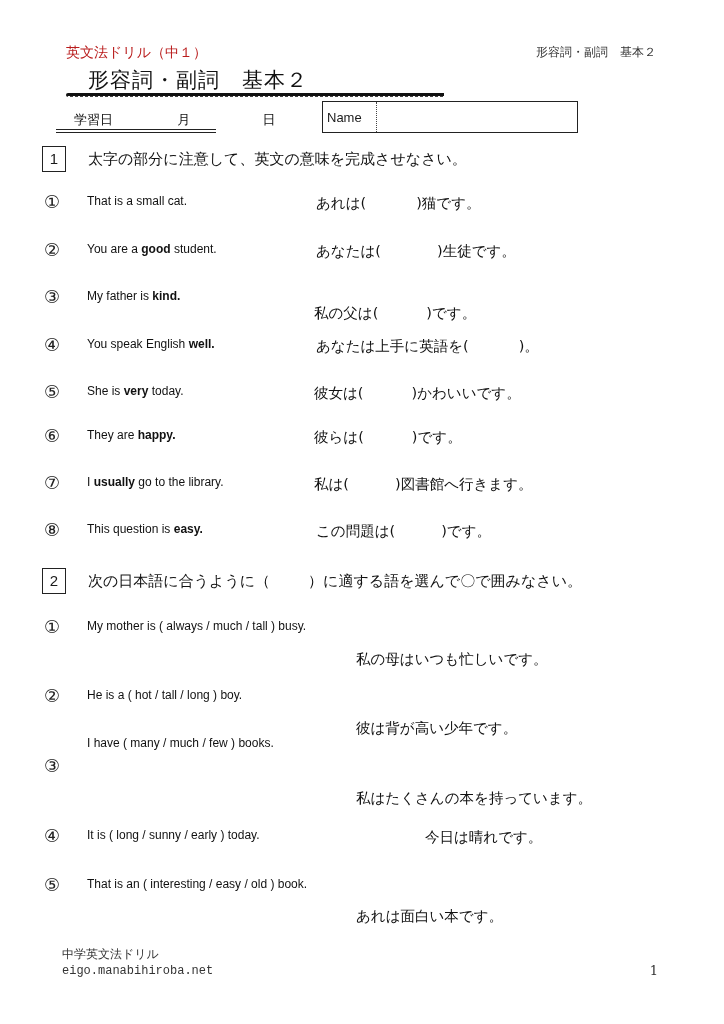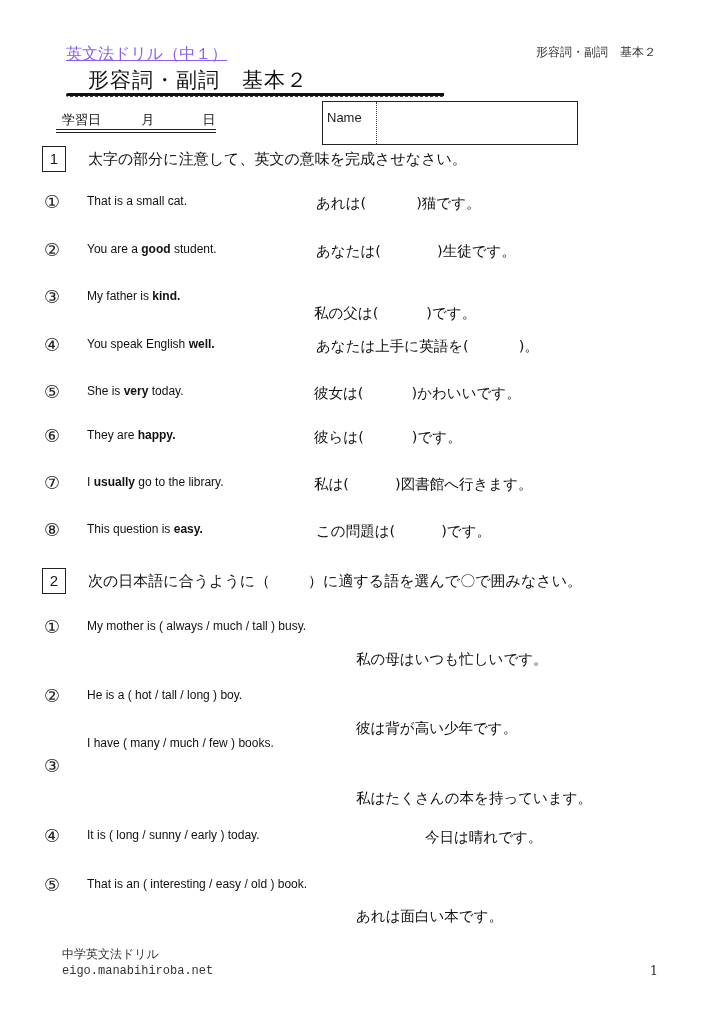--- a/index.html
+++ b/index.html
@@ -2,33 +2,33 @@
 <html><head>
   <meta charset="utf-8">
   <style>
     * { margin: 0; padding: 0; box-sizing: border-box; }
     html, body { width: 724px; height: 1024px; background: #ffffff; overflow: hidden; }
     body { position: relative; color: #1a1a1a; font-family: "DejaVu Sans", sans-serif; }
     .abs { position: absolute; white-space: nowrap; }
     .serif { font-family: "DejaVu Serif", "Liberation Serif", serif; }
     .mono { font-family: "Liberation Mono", "DejaVu Sans Mono", monospace; }
 
-    .hdr-left { left: 66px; top: 44px; font-size: 16px; color: #8b5cf6; text-decoration: underline; }
+    .hdr-left { left: 66px; top: 44px; font-size: 14px; color: #b91c1c; }
     .hdr-right { right: 68px; top: 44px; font-size: 12px; color: #333; }
 
     .title { left: 88px; top: 66px; font-size: 21px; color: #111; letter-spacing: 1px; }
     .title-line { left: 66px; top: 93px; width: 378px; height: 4px;
       border-top: 3px solid #111; border-bottom: 1px dashed #444; border-radius: 2px 0 0 2px; }
 
     .date-row { left: 62px; top: 111px; font-size: 13px; color: #111; }
-    .date-row span { display: inline-block; }
+    .date-row span { display: inline-block; margin-left: 12px; }
     .date-line { left: 56px; top: 129px; width: 160px; height: 4px;
       border-top: 1px solid #222; border-bottom: 1px solid #222; }
 
-    .name-box { left: 322px; top: 101px; width: 256px; height: 44px; border: 1.5px solid #222; display: flex; justify-content: flex-end; }
+    .name-box { left: 322px; top: 101px; width: 256px; height: 32px; border: 1.5px solid #222; display: flex; justify-content: flex-end; }
     .name-label { width: 54px; border-right: 1px dotted #444; font-size: 13px; padding: 8px 0 0 4px; font-family: "Liberation Sans", sans-serif; }
 
     .sec-box { width: 24px; height: 26px; border: 1.5px solid #222; font-size: 15px; text-align: center; line-height: 23px; font-family: "Liberation Sans", sans-serif; }
     .sec-text { font-size: 15px; color: #111; text-align: center; }
 
     .num { font-size: 18px; color: #222; left: 44px; }
     .en { left: 87px; font-size: 12px; font-family: "Liberation Sans", sans-serif; color: #111; }
     .en b { font-weight: 700; }
     .jp { font-size: 14.5px; color: #111; }
     .paren-gap { display: inline-block; }

